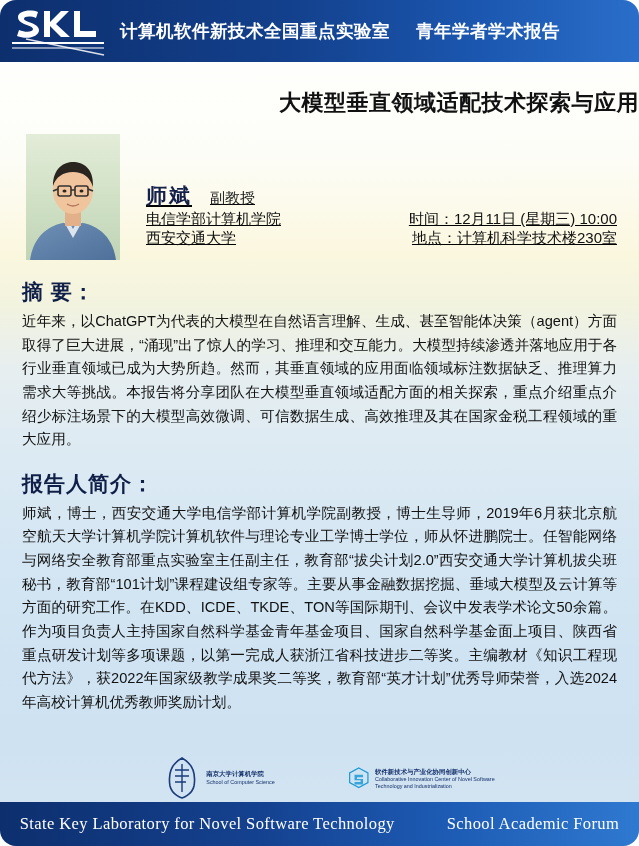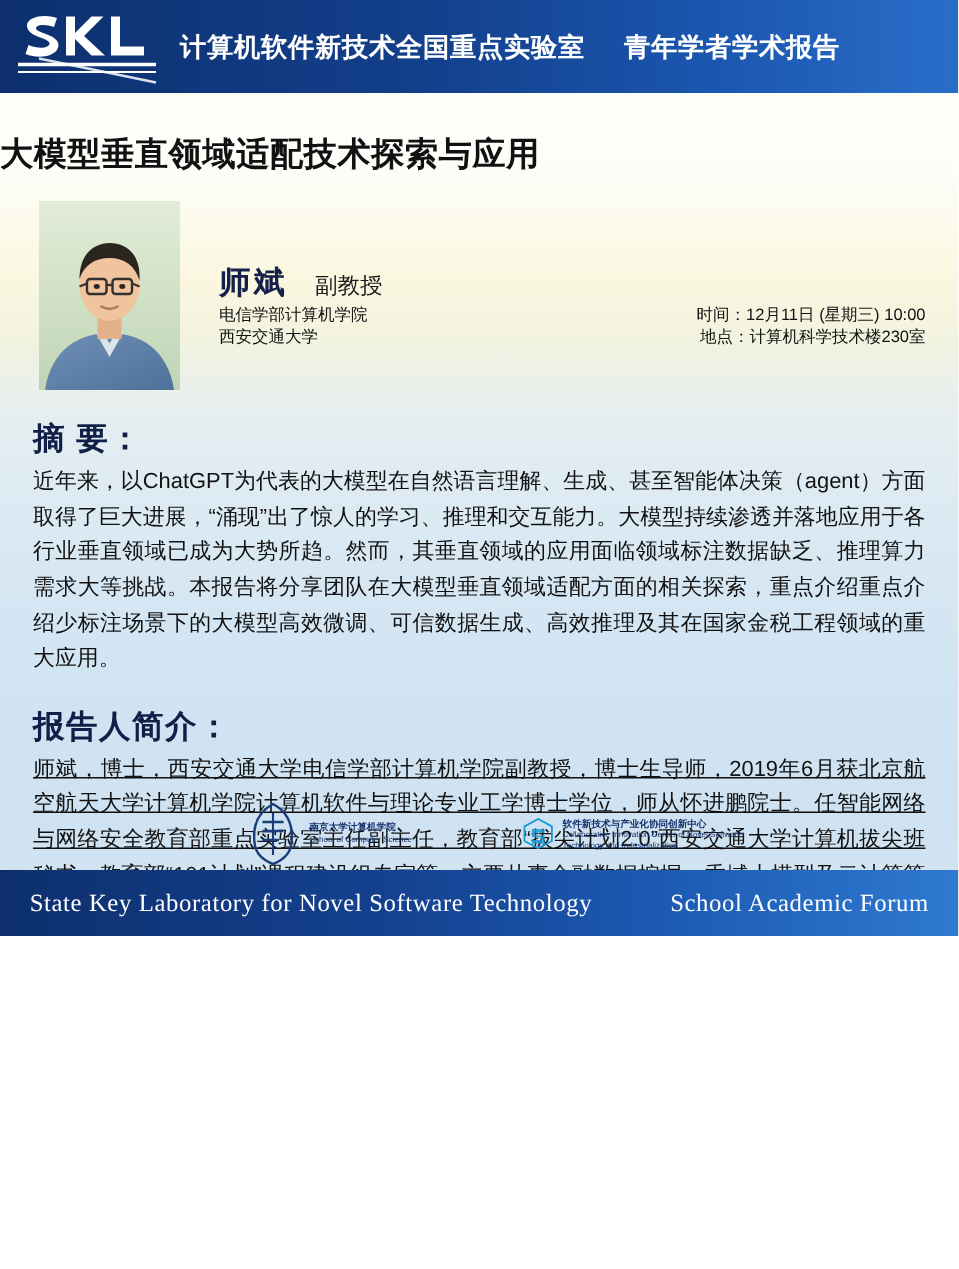--- a/index.html
+++ b/index.html
@@ -6,33 +6,34 @@
     margin: 0;
     padding: 0;
     background: #ffffff;
   }
   body {
     font-family: "Liberation Sans", sans-serif;
   }
   .poster {
     position: relative;
     width: 639px;
-    height: 624px;
+    height: 846px;
     overflow: hidden;
     background: linear-gradient(180deg,
         #ffffff 0%,
         #fdfdf8 18%,
         #fbf7df 30%,
         #f2f3df 36%,
         #e6eef0 44%,
         #dceaf3 54%,
         #d4e6f3 66%,
         #cfe3f2 78%,
         #cfe2f1 88%,
         #d5e6f3 100%);
+    border-radius: 16px;
   }
 
   
   .header {
     position: relative;
     height: 62px;
     background: linear-gradient(90deg, #0d2f6e 0%, #13408c 45%, #1b57b0 75%, #2a6ec9 100%);
     display: flex;
     align-items: center;
     overflow: hidden;
@@ -59,33 +60,34 @@
     letter-spacing: 0.5px;
   }
   .header-title-sub {
     font-size: 17.5px;
     font-weight: bold;
     letter-spacing: 0.5px;
   }
 
   
   .talk-title {
-    text-align: left;
+    text-align: right;
     font-size: 22px;
     font-weight: bold;
     color: #111111;
     margin: 26px 0 6px 0;
     letter-spacing: 0.5px;
   }
 
   
   .speaker-block {
     display: flex;
     margin: 16px 22px 0 26px;
-    align-items: flex-start;
+    align-items: center;
+    text-decoration: underline;
   }
   .portrait {
     width: 94px;
     height: 126px;
     flex: 0 0 auto;
     position: relative;
     overflow: hidden;
     background: linear-gradient(180deg,#dfe9d2 0%, #cfe0c5 40%, #c6d9bd 100%);
     border: 0;
   }
@@ -112,21 +114,21 @@
   }
   .speaker-rank {
     font-size: 15px;
     color: #1a1a1a;
     margin-top: 43px;
   }
   .info-row {
     display: flex;
     align-items: baseline;
     justify-content: space-between;
-    font-size: 11px;
+    font-size: 15px;
     color: #111111;
   }
   .info-left { }
   .info-right { white-space: nowrap; }
 
   
   .section {
     margin: 18px 22px 0 22px;
   }
   .section-heading {
@@ -137,21 +139,21 @@
     letter-spacing: 1px;
   }
   .section-body {
     font-size: 14.6px;
     line-height: 1.62;
     color: #111111;
     text-align: justify;
     text-indent: 0;
   }
   #abstract-body { text-align: justify; }
-  #bio-body { text-align: justify; text-decoration: underline; }
+  #bio-body { text-align: justify; }
 
   
   .footer-logos {
     position: absolute;
     left: 0;
     right: 0;
     bottom: 46px;
     display: flex;
     justify-content: center;
     align-items: flex-end;

